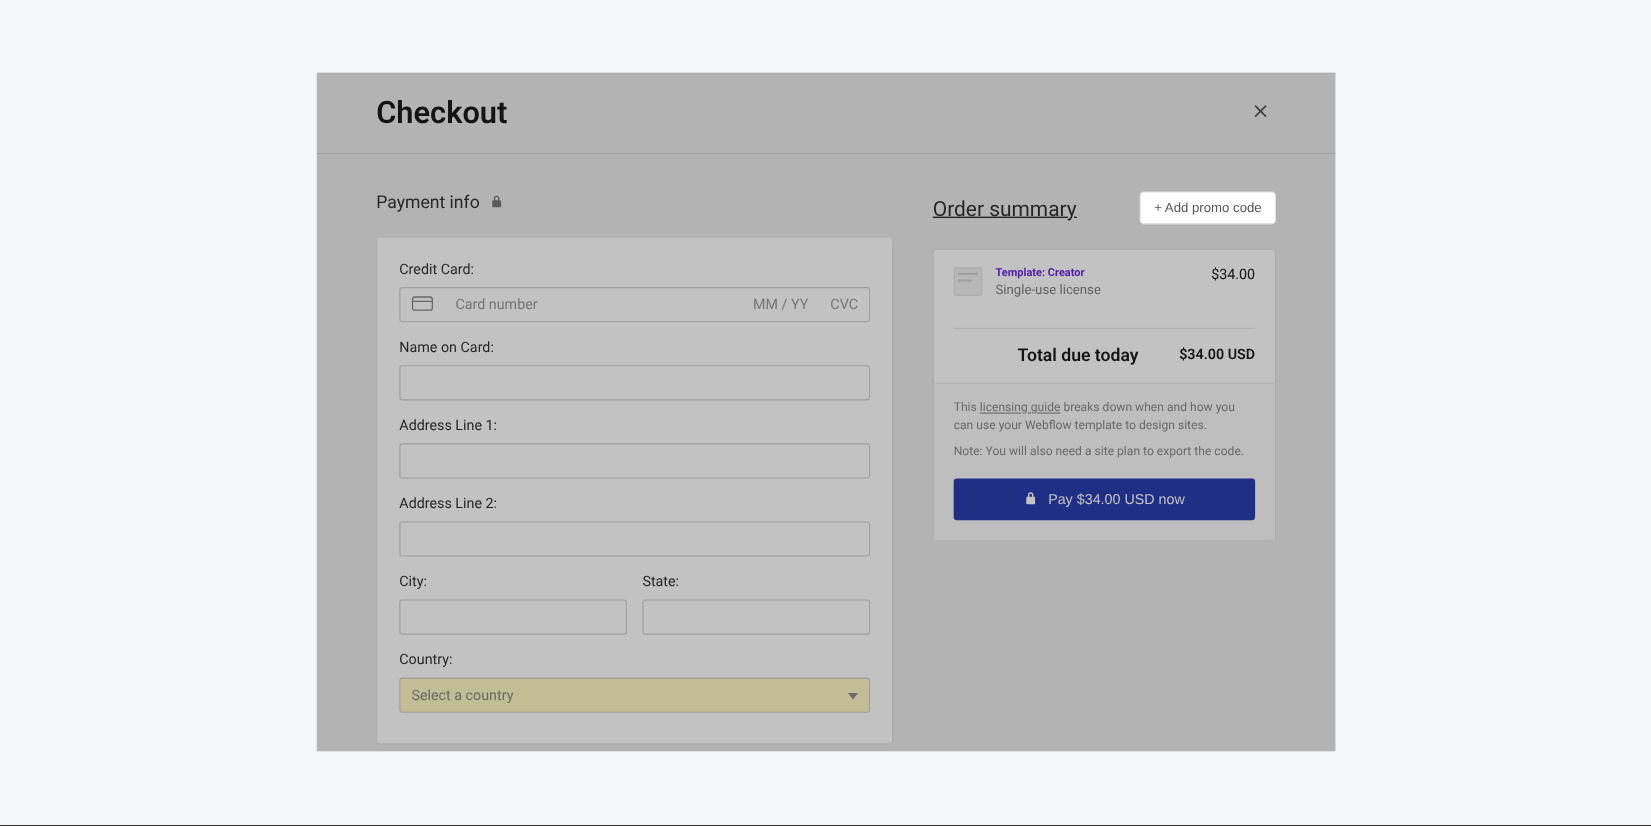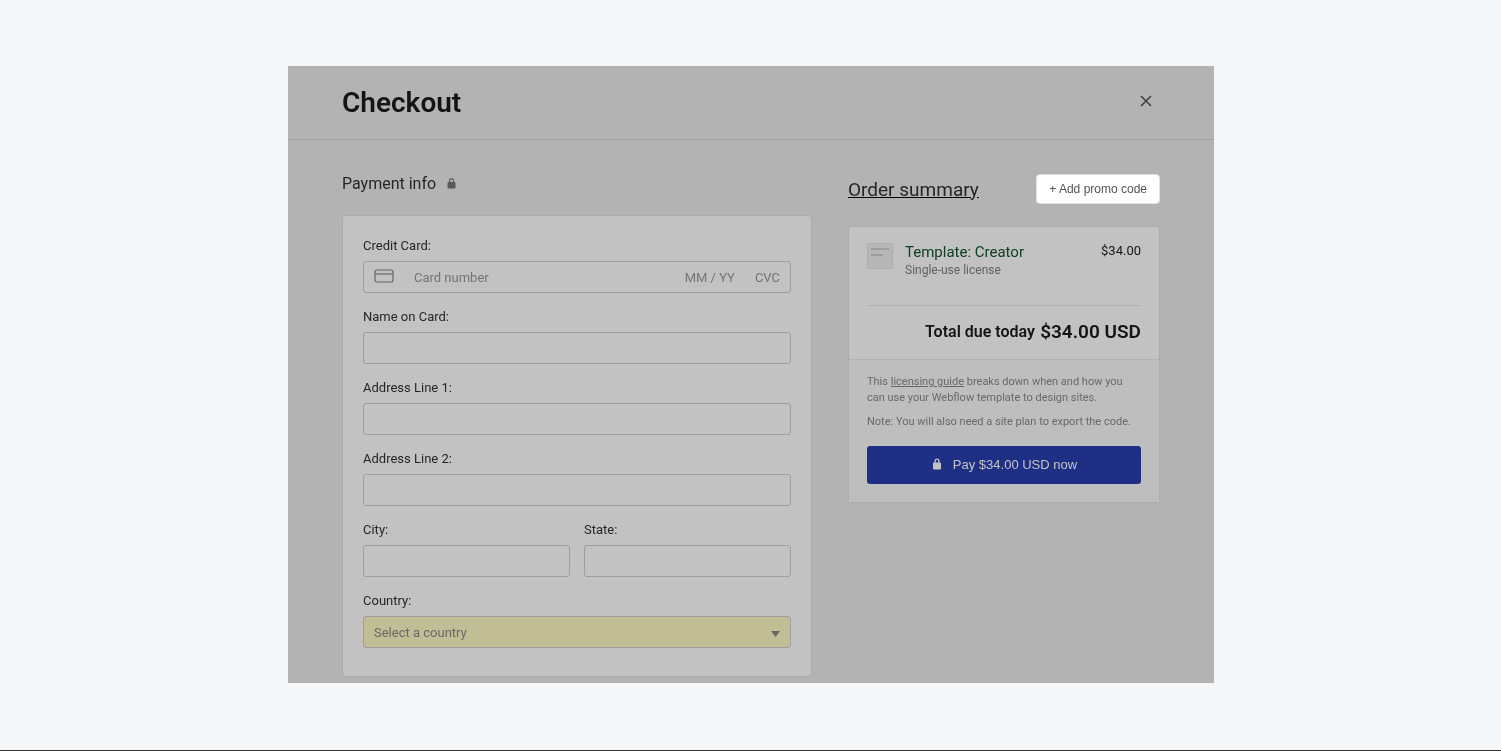--- a/index.html
+++ b/index.html
@@ -156,34 +156,34 @@
   border: 1px solid #e3e3e3;
   border-radius: 2px;
   position:relative;
 }
 .thumb::before, .thumb::after {
   content:""; position:absolute; background:#cfcfcf;
 }
 .thumb::before { left:3px; top:4px; width:18px; height:2px; }
 .thumb::after  { left:3px; top:10px; width:12px; height:2px; }
 .item-main { flex:1; display:flex; justify-content:space-between; align-items:flex-start; gap:10px; }
-.item-name { font-size: 15px; color:#14532d; }
+.item-name { font-size: 10px; color:#6d28d9;font-weight:bold; }
 .item-sub  { font-size: 12px; color:#808080; margin-top:2px; }
 .item-price { font-size: 13px; color:#222; white-space:nowrap; }
 
 .summary-div {
   height:1px; background:#eaeaea; margin: 0 18px;
 }
 .total-row {
   display:flex; justify-content:space-between; align-items:center;
   padding: 14px 18px 16px 36px;
   margin-left: 40px;
 }
 .total-label { font-size: 16px; font-weight: 600; color:#1b1b1b; }
-.total-value { font-size: 19px; font-weight: 600; color:#1b1b1b; }
+.total-value { font-size: 13px; font-weight: 600; color:#1b1b1b; }
 
 .summary-footer {
   border-top:1px solid #eaeaea;
   background:#fafafa;
   padding: 14px 18px 18px 18px;
 }
 .footnote {
   font-size: 11px; color:#8a8a8a; line-height: 1.45;
 }
 .footnote a { color:#8a8a8a; text-decoration: underline; }

